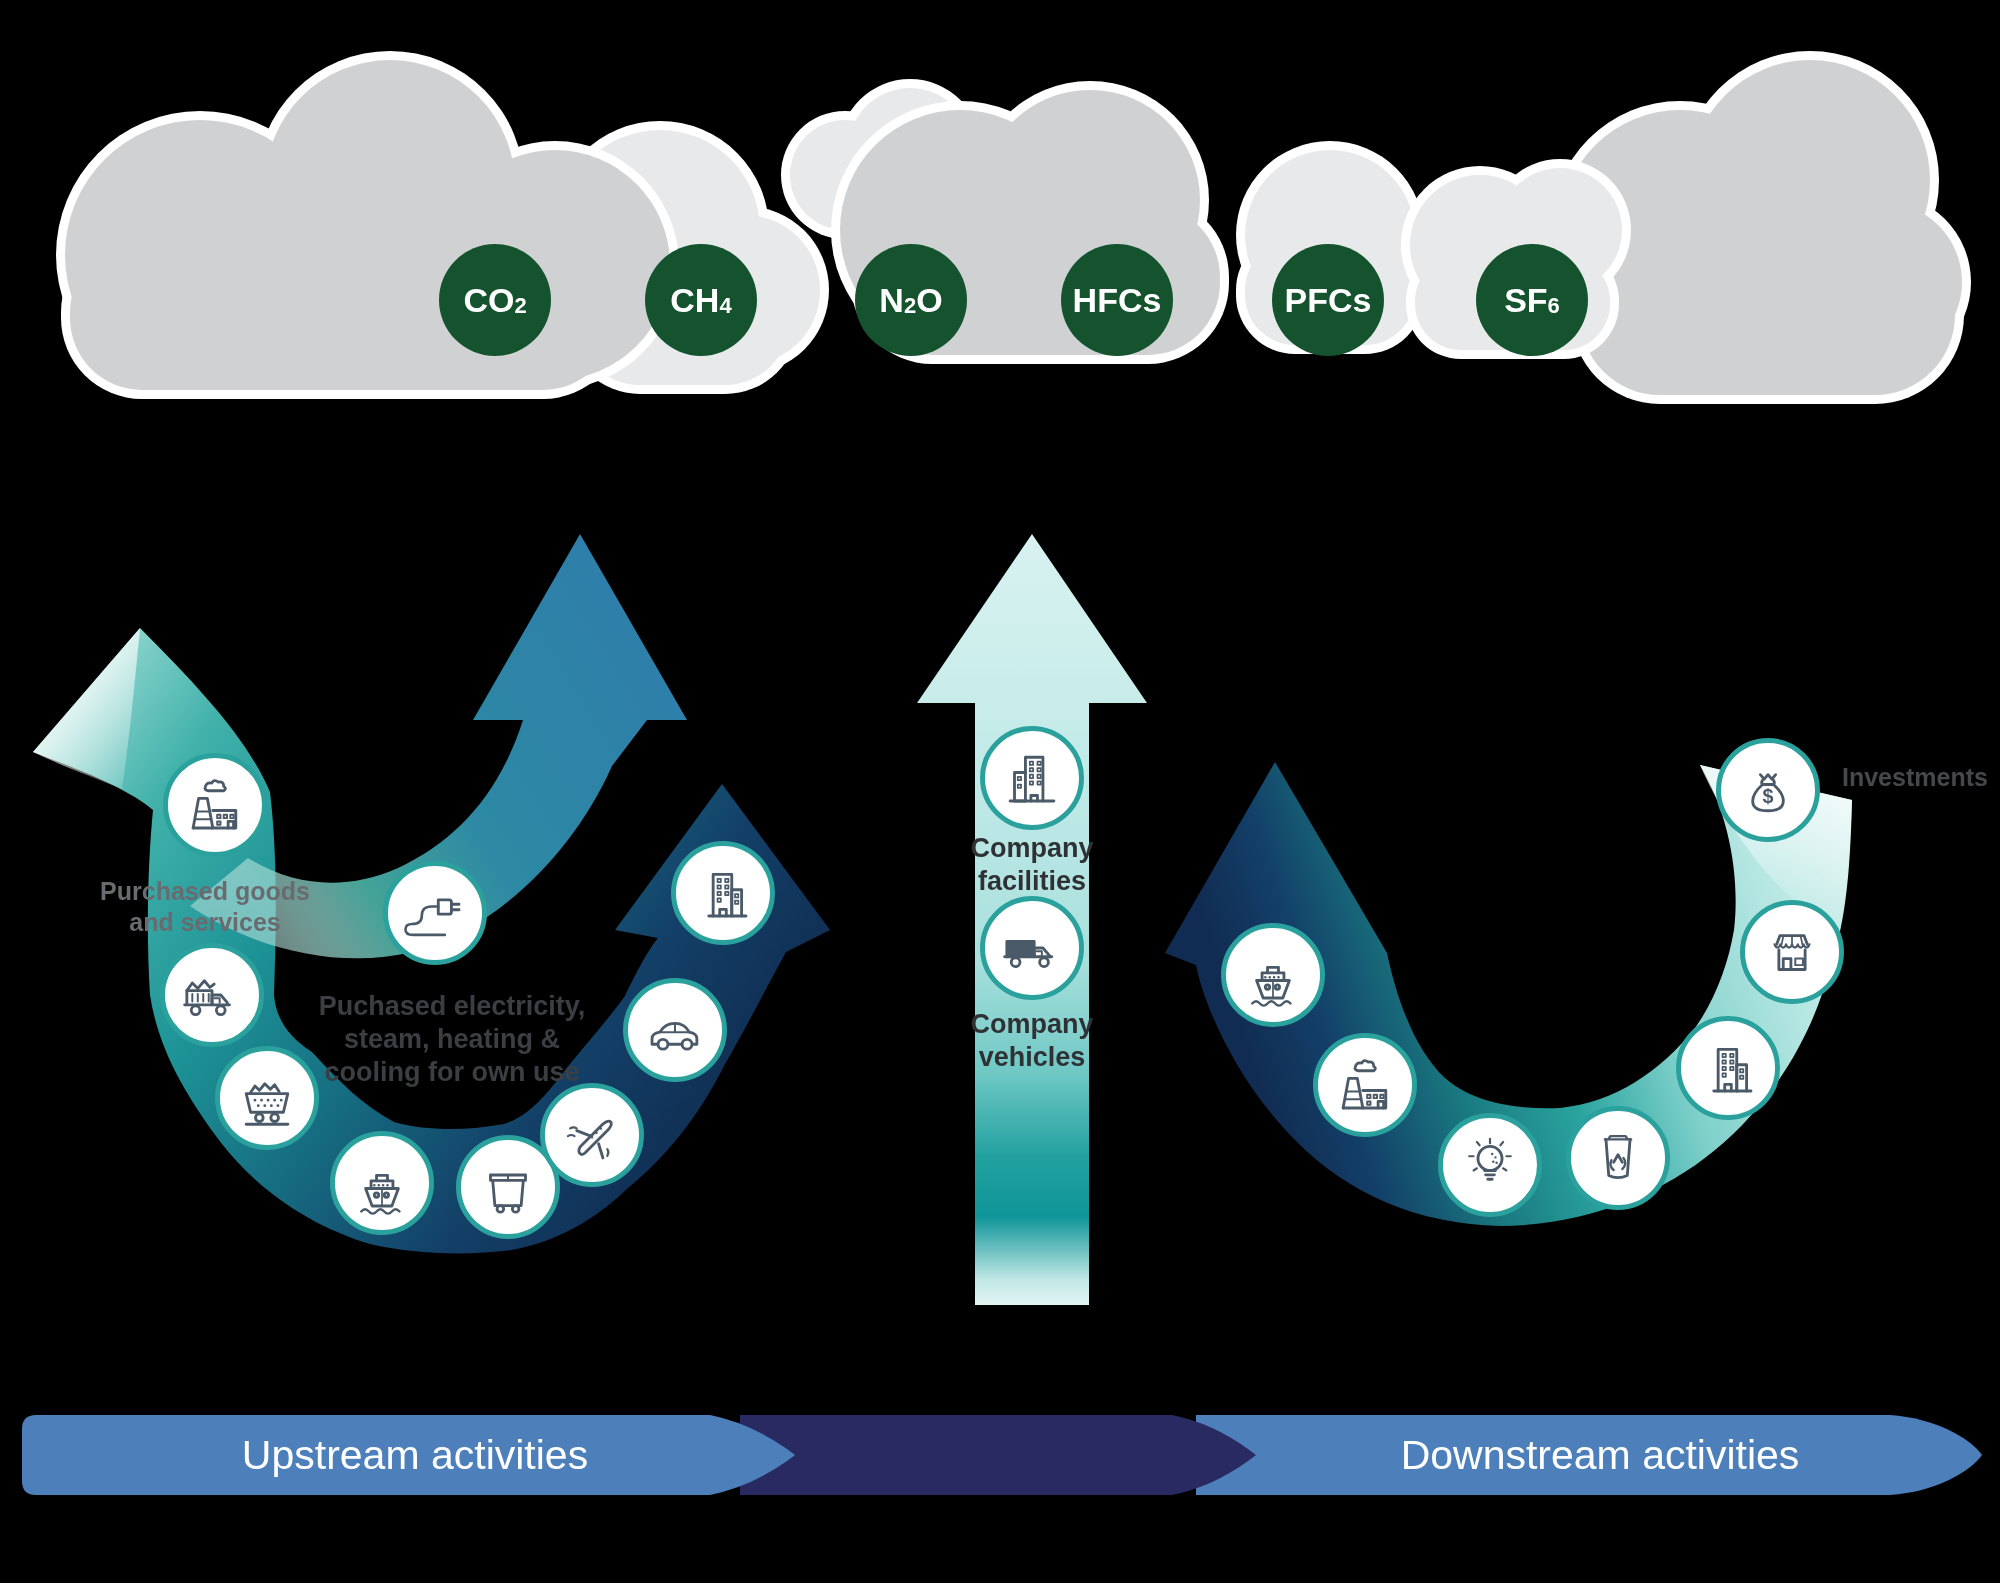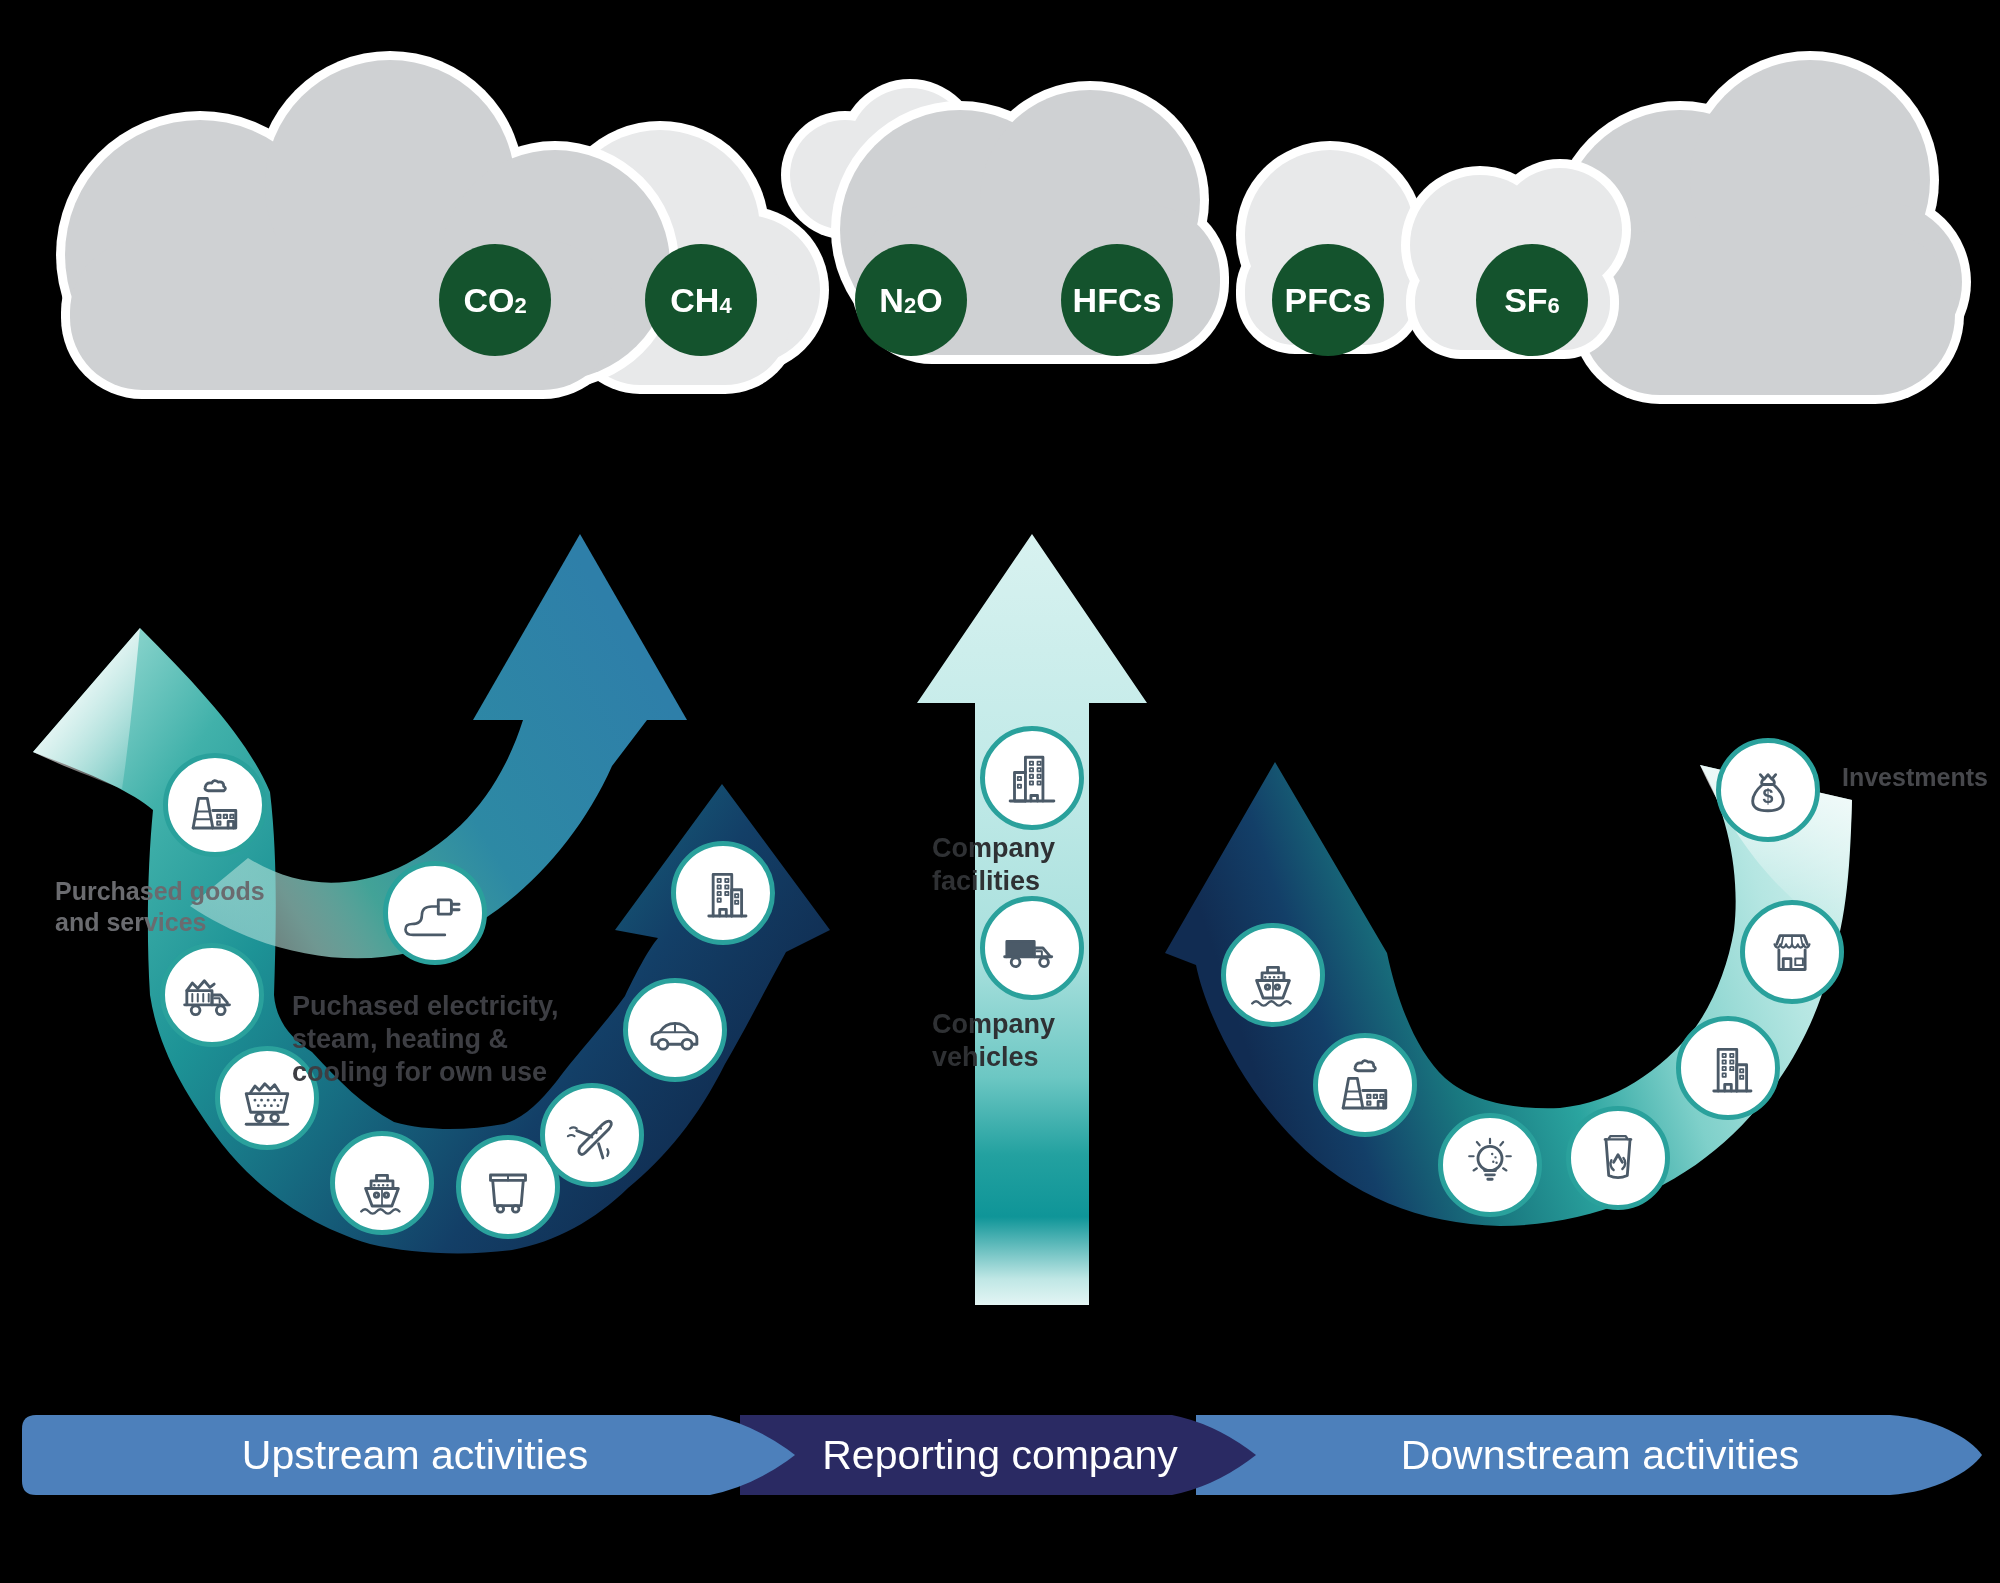--- a/index.html
+++ b/index.html
@@ -11,21 +11,21 @@
        display:flex;align-items:center;justify-content:center;color:#fff;font-weight:bold;
        font-size:34px;line-height:1;}
   .gas sub{font-size:22px;transform:translateY(6px);}
   
   .icirc{position:absolute;width:104px;height:104px;border-radius:50%;background:#fff;
          border:5px solid #2aa19c;box-sizing:border-box;display:flex;align-items:center;
          justify-content:center;}
   .icirc svg{width:70px;height:70px;stroke:#4b5a68;fill:none;stroke-width:2.6;
              stroke-linecap:round;stroke-linejoin:round;}
   
-  .lbl{position:absolute;text-align:left;font-weight:600;line-height:1.22;}
+  .lbl{position:absolute;text-align:center;font-weight:600;line-height:1.22;}
   .lbl-goods{color:#6a6b6f;font-size:25px;}
   .lbl-elec{color:#3d3e43;font-size:27px;}
   .lbl-co{color:#2f3134;font-size:27px;}
   .lbl-inv{color:#47484c;font-size:25px;text-align:left;}
   
   .banner-text{position:absolute;height:50px;line-height:50px;text-align:center;color:#fff;
                font-size:41px;font-weight:normal;}
 </style>
 </head>
 <body>
@@ -476,20 +476,17 @@
     <div>Company</div>
     <div>vehicles</div>
   </div>
   <div class="lbl lbl-inv" style="left:1842px;top:762px;width:150px">
     <span>Investments</span>
   </div>
 
   <div class="banner-text" style="left:165px;top:1430px;width:500px">
     <span>Upstream activities</span>
   </div>
-  <div class="banner-text" style="left:790px;top:1430px;width:420px">
-    <span>Reporting company</span>
-  </div>
   <div class="banner-text" style="left:1350px;top:1430px;width:500px">
     <span>Downstream activities</span>
   </div>
 
 </div>
 
 </body></html>

